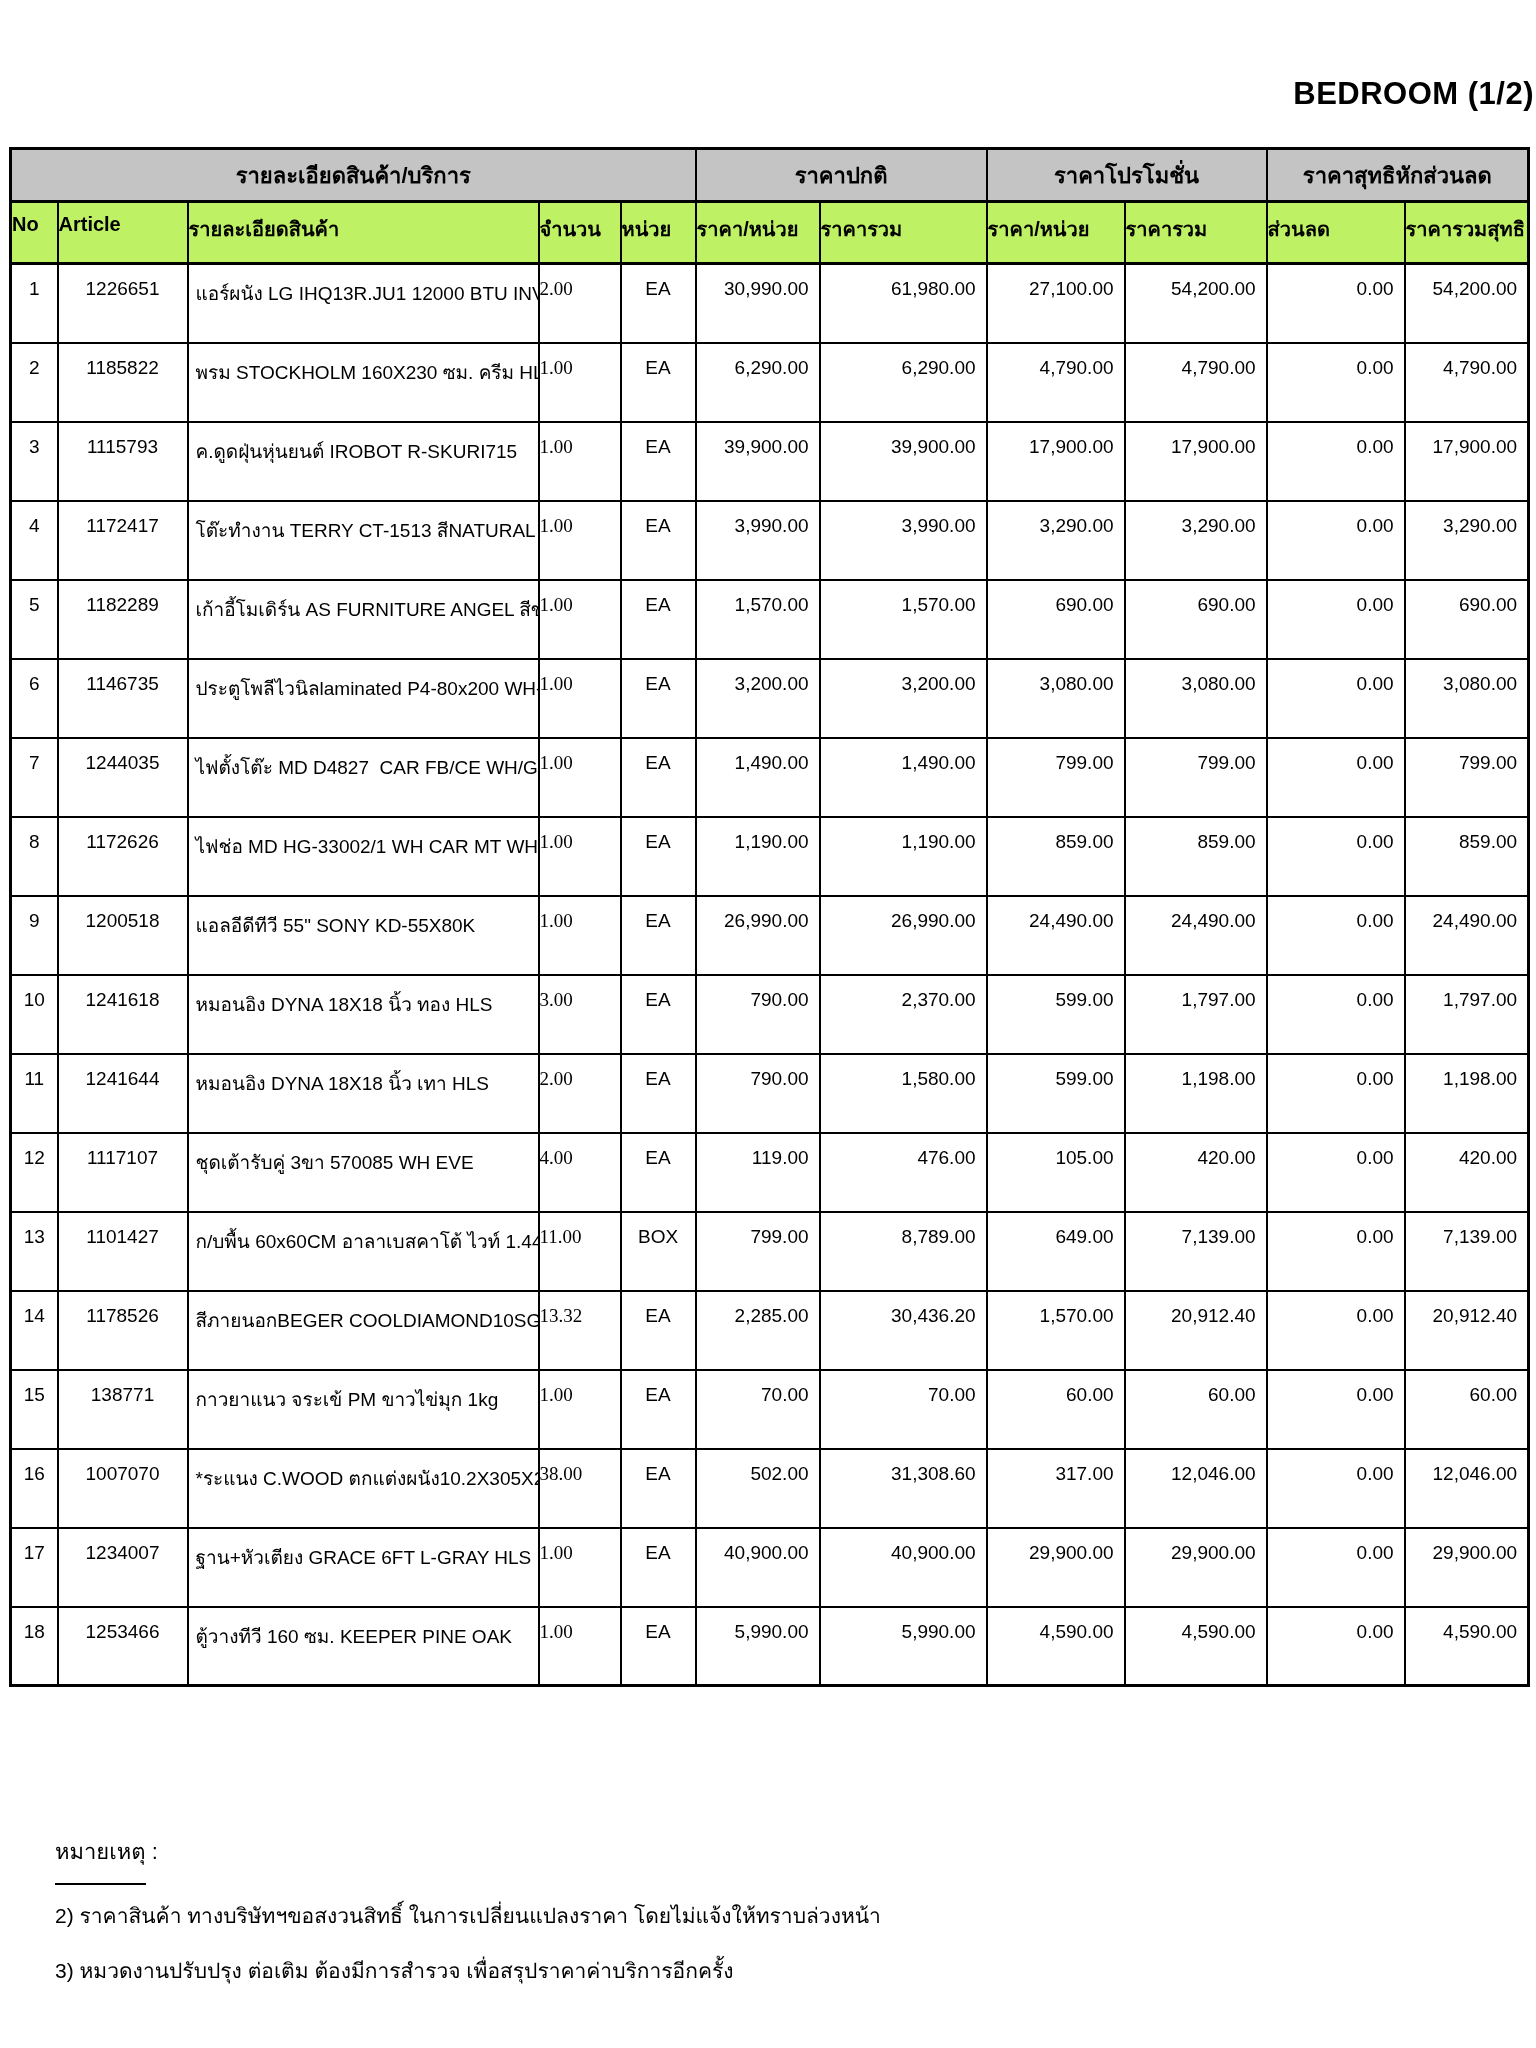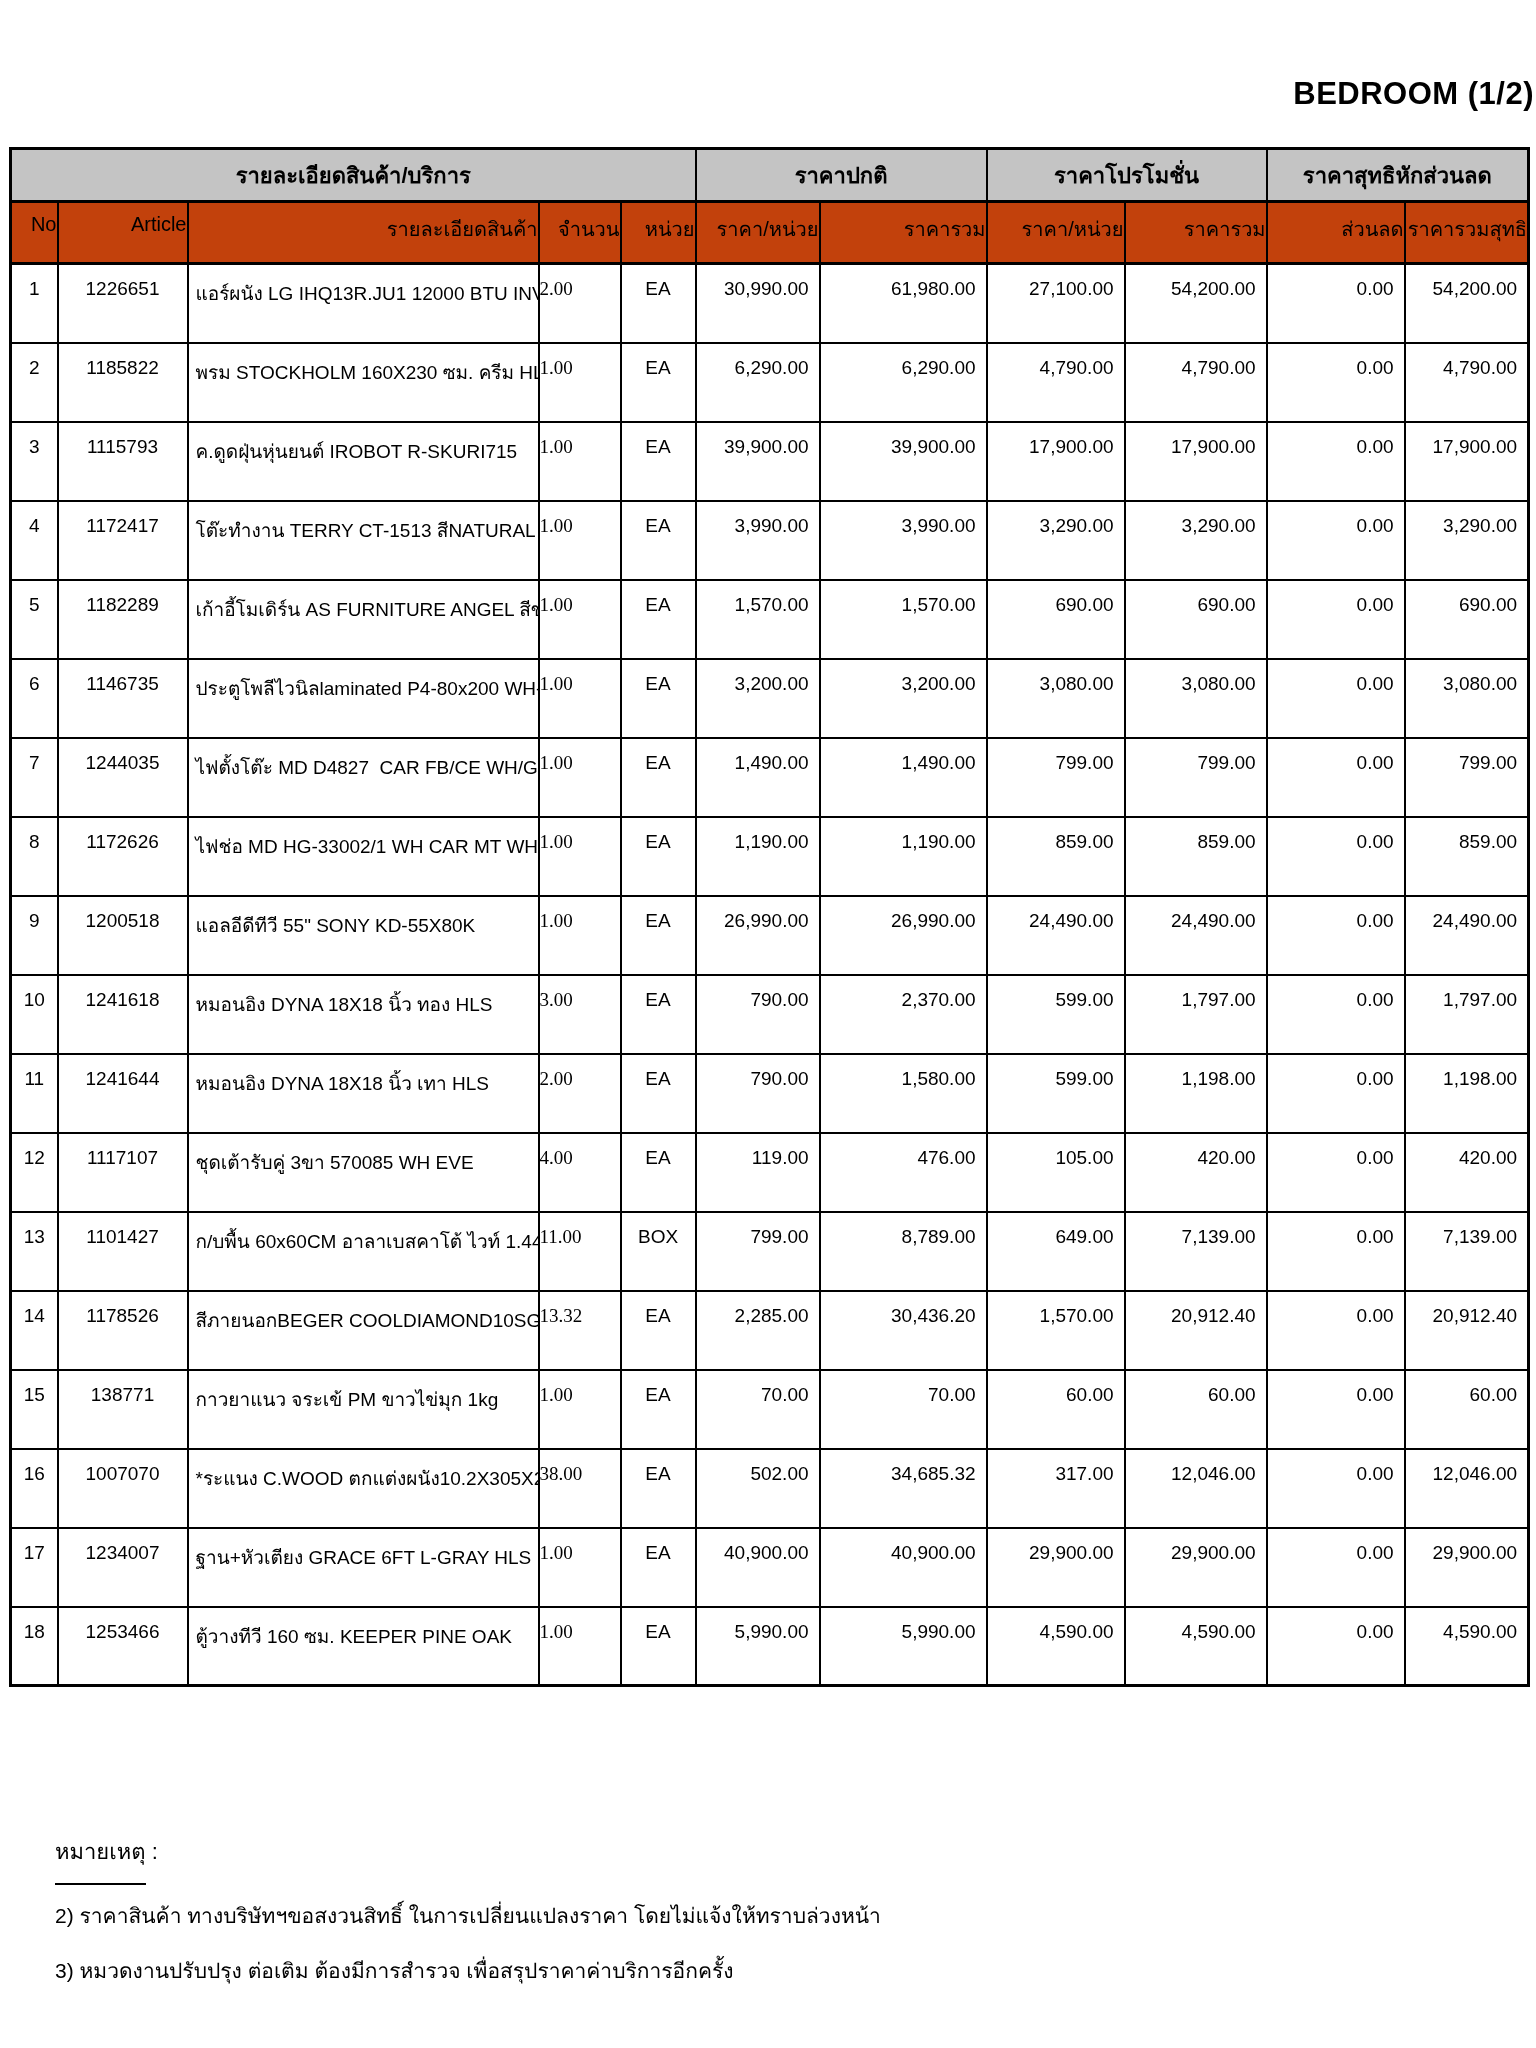--- a/index.html
+++ b/index.html
@@ -45,24 +45,24 @@
     height: 53px;
     font-size: 22px;
     font-weight: bold;
     text-align: center;
     vertical-align: middle;
     border-bottom: 3px solid #000;
   }
   tr.sub-row th {
     height: 62px;
     font-size: 20px;
-    font-weight: normal;
-    text-align: right;
+    font-weight: bold;
+    text-align: left;
     padding-top: 10px;
-    background: #c2410c;
+    background: #bef264;
     border-bottom: 3px solid #000;
   }
   tr.data-row td {
     height: 79px;
     font-size: 19px;
     padding-top: 13px;
   }
   td.c-no     { text-align: center; }
   td.c-art    { text-align: center; }
   td.c-desc   { text-align: left; padding-left: 7px; padding-right: 1px; white-space: pre; font-size: 18.5px; }
@@ -343,21 +343,21 @@
       <td class="c-num">60.00</td>
     </tr>
 
     <tr class="data-row">
       <td class="c-no">16</td>
       <td class="c-art">1007070</td>
       <td class="c-desc">*ระแนง C.WOOD ตกแต่งผนัง10.2X305X2.50</td>
       <td class="c-qty">38.00</td>
       <td class="c-unit">EA</td>
       <td class="c-num">502.00</td>
-      <td class="c-num">34,685.32</td>
+      <td class="c-num">31,308.60</td>
       <td class="c-num">317.00</td>
       <td class="c-num">12,046.00</td>
       <td class="c-num">0.00</td>
       <td class="c-num">12,046.00</td>
     </tr>
 
     <tr class="data-row">
       <td class="c-no">17</td>
       <td class="c-art">1234007</td>
       <td class="c-desc">ฐาน+หัวเตียง GRACE 6FT L-GRAY HLS</td>

